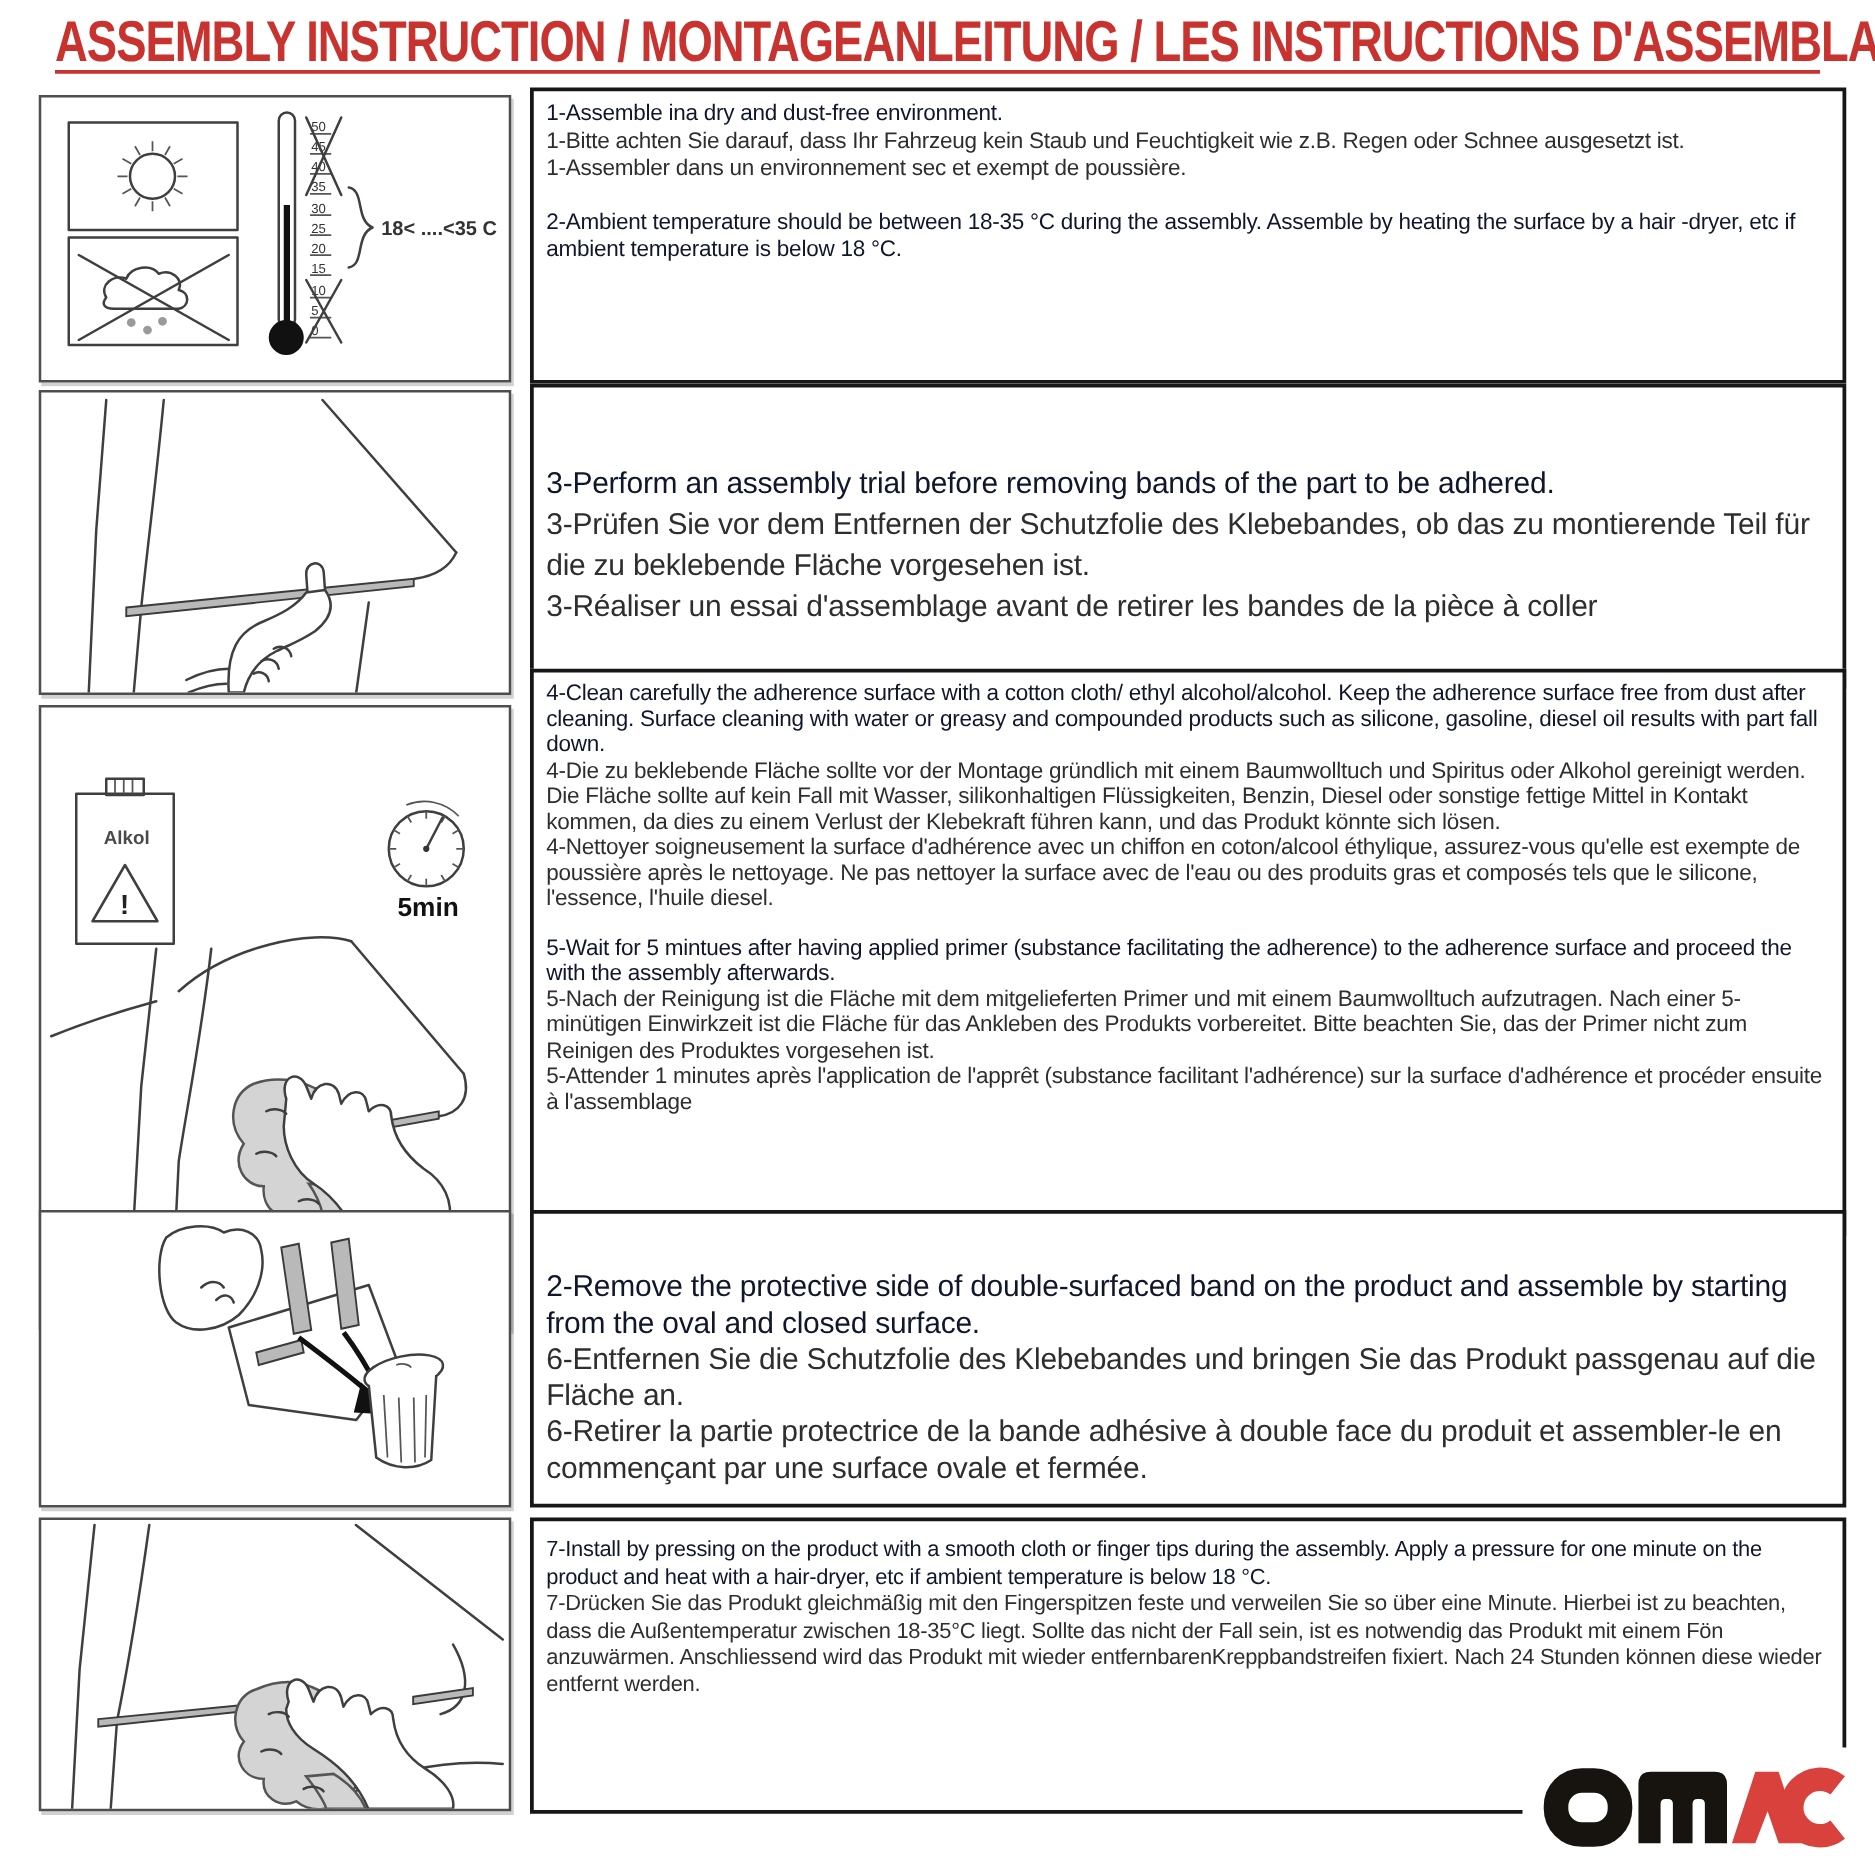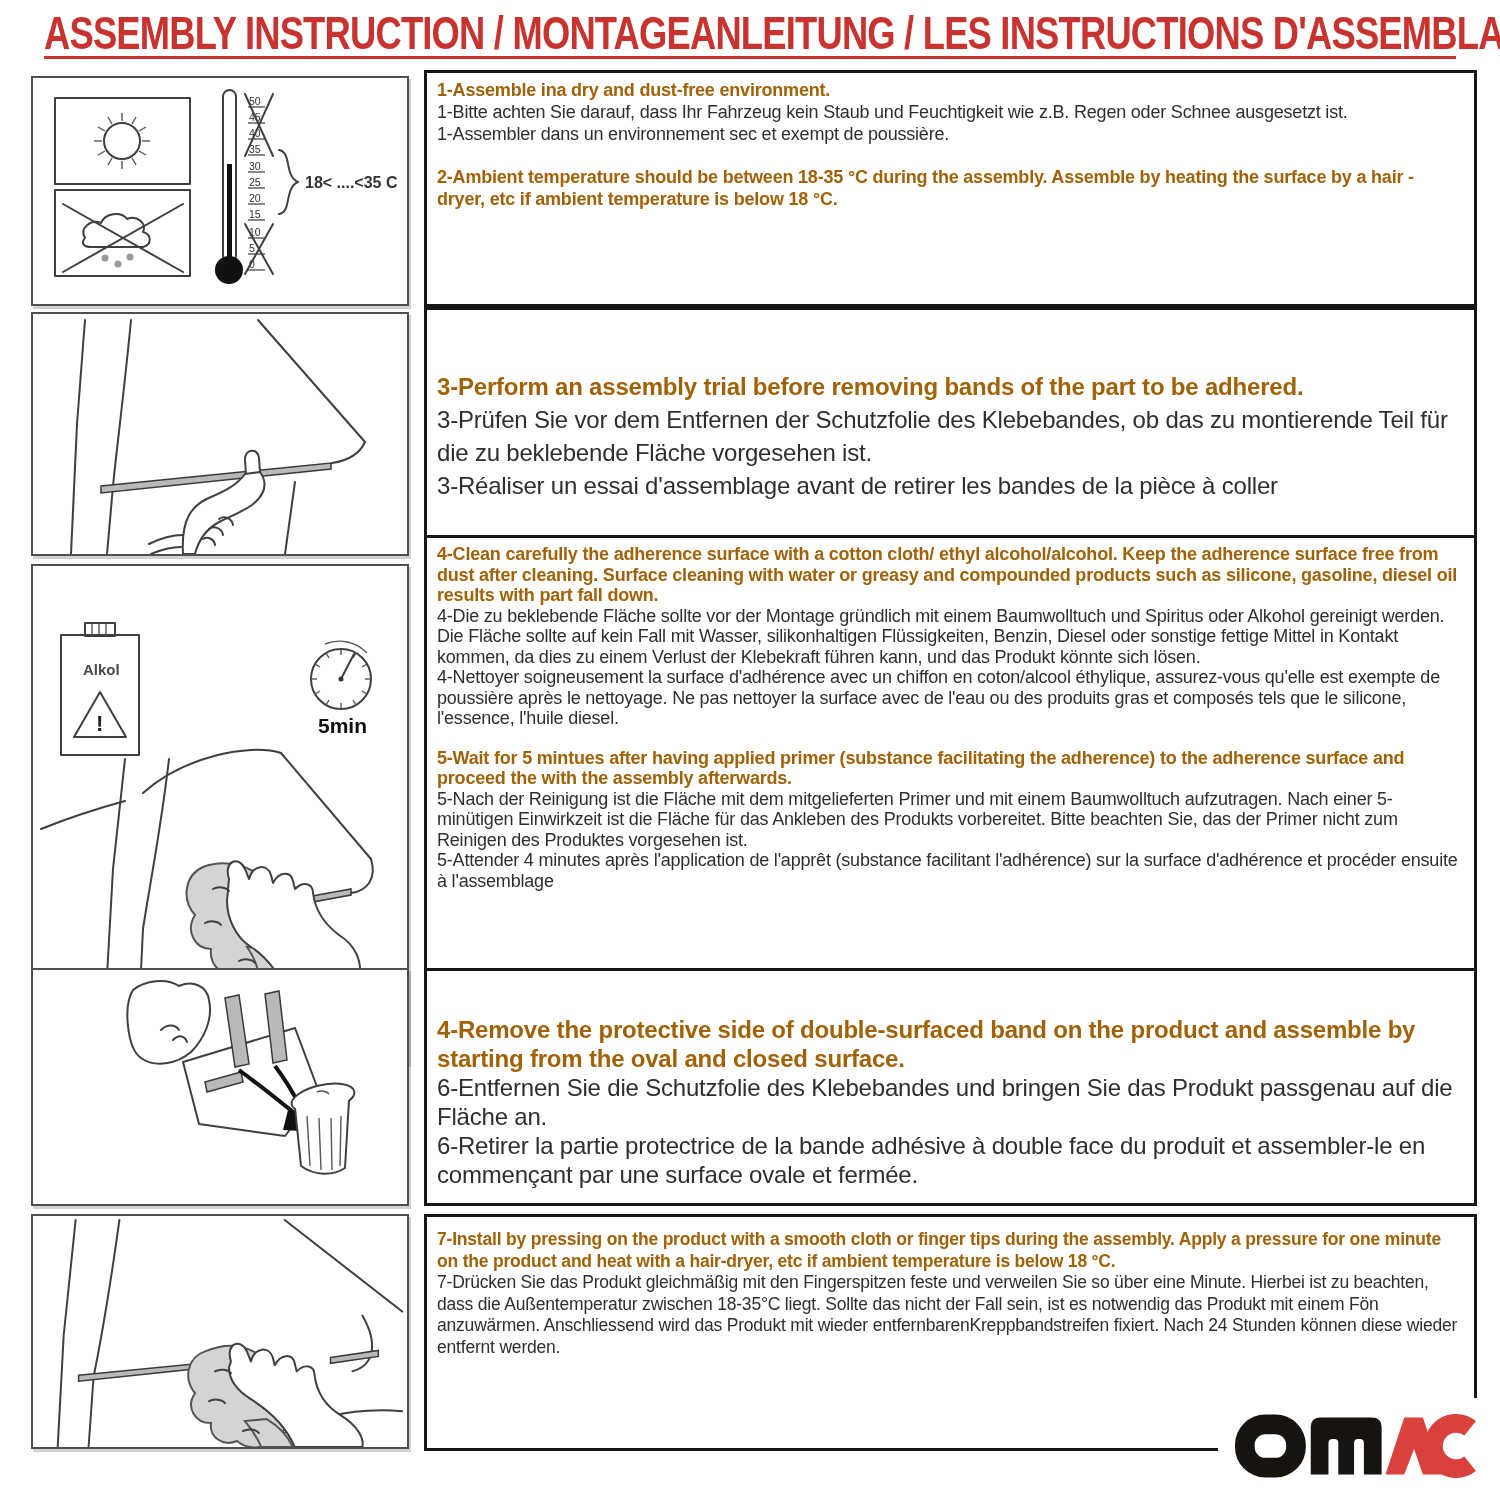--- a/index.html
+++ b/index.html
@@ -18,21 +18,21 @@
   .fbox svg{display:block;width:100%;height:100%;}
   
   .tbox{position:absolute;left:424px;width:1053px;border:3px solid #161616;background:#fff;
         box-sizing:border-box;color:#2e2e2e;letter-spacing:-0.2px;padding:6px 14px 0 10px;}
   .t1{top:70px;height:237px;font-size:18px;line-height:22px;}
   .t2{top:307px;height:244px;font-size:24px;line-height:33px;padding-top:60px;}
   .t3{top:535px;height:454px;font-size:18px;line-height:20.5px;}
   .t4{top:968px;height:238px;font-size:24px;line-height:29px;padding-top:44px;}
   .t5{top:1214px;height:237px;font-size:17.5px;line-height:21.5px;padding-top:12px;}
   .tbox p{margin:0;}
-  .en{font-weight:700;color:#a16207;}
+  .en{font-weight:400;color:#0f172a;}
   .t1 .para + .para{margin-top:21px;}
   .t3 .para + .para{margin-top:19px;}
   
   .logo-mask{position:absolute;left:1218px;top:1398px;width:282px;height:102px;background:#fff;}
   .logo{position:absolute;left:1234px;top:1413px;width:246px;height:66px;}
   
   .ln{fill:none;stroke:#3f3f3f;stroke-width:2;stroke-linecap:round;stroke-linejoin:round;}
   .thin{fill:none;stroke:#555;stroke-width:1.4;}
   .strip{fill:#b9b9b9;stroke:#3a3a3a;stroke-width:1.5;}
   .cloth{fill:#d4d4d4;stroke:#555;stroke-width:2;}
@@ -215,21 +215,21 @@
 
   <div class="tbox t3">
     <div class="para">
       <p class="en">4-Clean carefully the adherence surface with a cotton cloth/ ethyl alcohol/alcohol. Keep the adherence surface free from dust after cleaning. Surface cleaning with water or greasy and compounded products such as silicone, gasoline, diesel oil results with part fall down.</p>
       <p>4-Die zu beklebende Fläche sollte vor der Montage gründlich mit einem Baumwolltuch und Spiritus oder Alkohol gereinigt werden. Die Fläche sollte auf kein Fall mit Wasser, silikonhaltigen Flüssigkeiten, Benzin, Diesel oder sonstige fettige Mittel in Kontakt kommen, da dies zu einem Verlust der Klebekraft führen kann, und das Produkt könnte sich lösen.</p>
       <p>4-Nettoyer soigneusement la surface d'adhérence avec un chiffon en coton/alcool éthylique, assurez-vous qu'elle est exempte de poussière après le nettoyage. Ne pas nettoyer la surface avec de l'eau ou des produits gras et composés tels que le silicone, l'essence, l'huile diesel.</p>
     </div>
     <div class="para">
       <p class="en">5-Wait for 5 mintues after having applied primer (substance facilitating the adherence) to the adherence surface and proceed the with the assembly afterwards.</p>
       <p>5-Nach der Reinigung ist die Fläche mit dem mitgelieferten Primer und mit einem Baumwolltuch aufzutragen. Nach einer 5-minütigen Einwirkzeit ist die Fläche für das Ankleben des Produkts vorbereitet. Bitte beachten Sie, das der Primer nicht zum Reinigen des Produktes vorgesehen ist.</p>
-      <p>5-Attender 4 minutes après l'application de l'apprêt (substance facilitant l'adhérence) sur la surface d'adhérence et procéder ensuite à l'assemblage</p>
+      <p>5-Attender 1 minutes après l'application de l'apprêt (substance facilitant l'adhérence) sur la surface d'adhérence et procéder ensuite à l'assemblage</p>
     </div>
   </div>
 
   <div class="fbox f4">
     <svg viewBox="0 0 374 234" preserveAspectRatio="xMidYMid meet">
       <g>
         <path class="whitefill" d="M100,20 C112,10 134,8 146,16 C160,10 174,16 176,30 C180,48 172,68 158,82 C144,94 122,98 108,88 C94,78 90,36 100,20 Z"></path>
         <path class="ln" d="M128,60 C134,54 142,54 146,60"></path>
         <path class="ln" d="M140,70 C146,64 152,66 154,72"></path>
       </g>
@@ -251,21 +251,21 @@
             <line x1="286" y1="148" x2="288" y2="200"></line>
           <line x1="298" y1="148" x2="299" y2="200"></line>
             <line x1="308" y1="146" x2="307" y2="196"></line>
         </g>
       </g>
     </svg>
   </div>
 
   <div class="tbox t4">
     <div class="para">
-      <p class="en">4-Remove the protective side of double-surfaced band on the product and assemble by starting from the oval and closed surface.</p>
+      <p class="en">2-Remove the protective side of double-surfaced band on the product and assemble by starting from the oval and closed surface.</p>
       <p>6-Entfernen Sie die Schutzfolie des Klebebandes und bringen Sie das Produkt passgenau auf die Fläche an.</p>
       <p>6-Retirer la partie protectrice de la bande adhésive à double face du produit et assembler-le en commençant par une surface ovale et fermée.</p>
     </div>
   </div>
 
   <div class="fbox f5">
     <svg viewBox="0 0 374 232" preserveAspectRatio="xMidYMid meet">
       <g>
         <path class="ln" d="M42,4 L30,120 L24,232"></path>
         <path class="ln" d="M86,4 C78,62 68,122 60,162 L55,232"></path>

